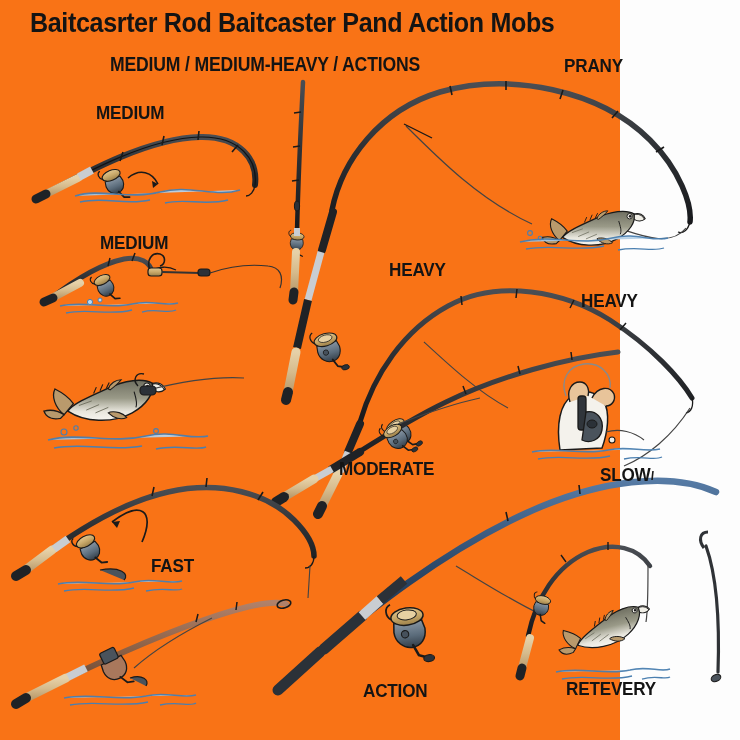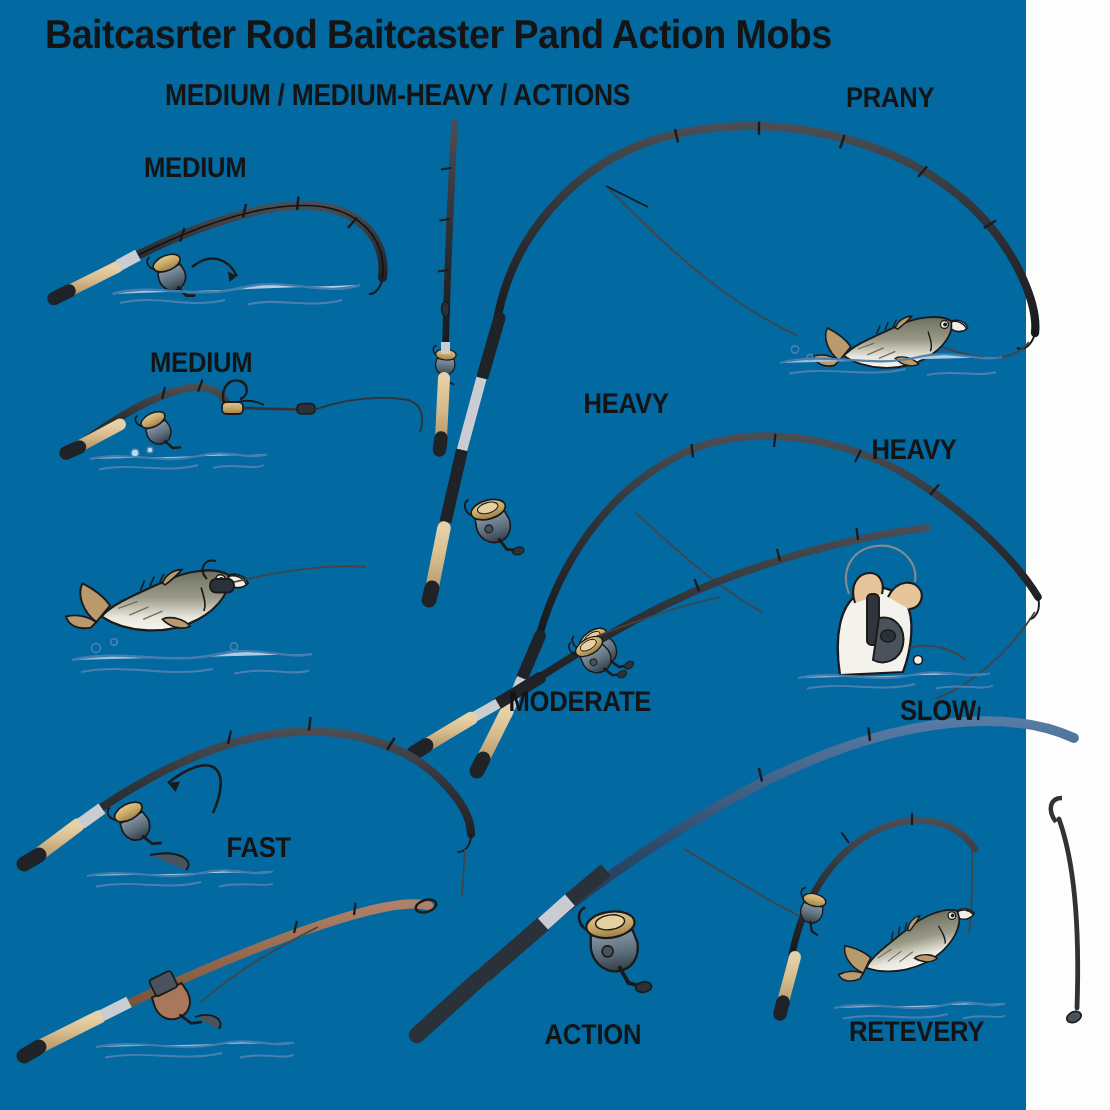--- a/index.html
+++ b/index.html
@@ -1,21 +1,21 @@
 <!DOCTYPE html>
 <html><head>
 <meta charset="utf-8">
 <style>
   html,body{margin:0;padding:0;}
   body{
     width:740px;height:740px;overflow:hidden;
     background:#fdfdfd;
     font-family:"Liberation Sans","DejaVu Sans",sans-serif;
   }
-  #stage{position:relative;width:684px;height:740px;background:#0369a1;}
+  #stage{position:relative;width:620px;height:740px;background:#f97316;}
 
   .ttl{
     position:absolute;left:30px;top:8px;
     font-size:27px;font-weight:bold;color:#141414;
     letter-spacing:-0.4px;
     transform:scaleX(0.93);transform-origin:left top;
     white-space:nowrap;
   }
   .subttl{
     position:absolute;left:110px;top:53px;

